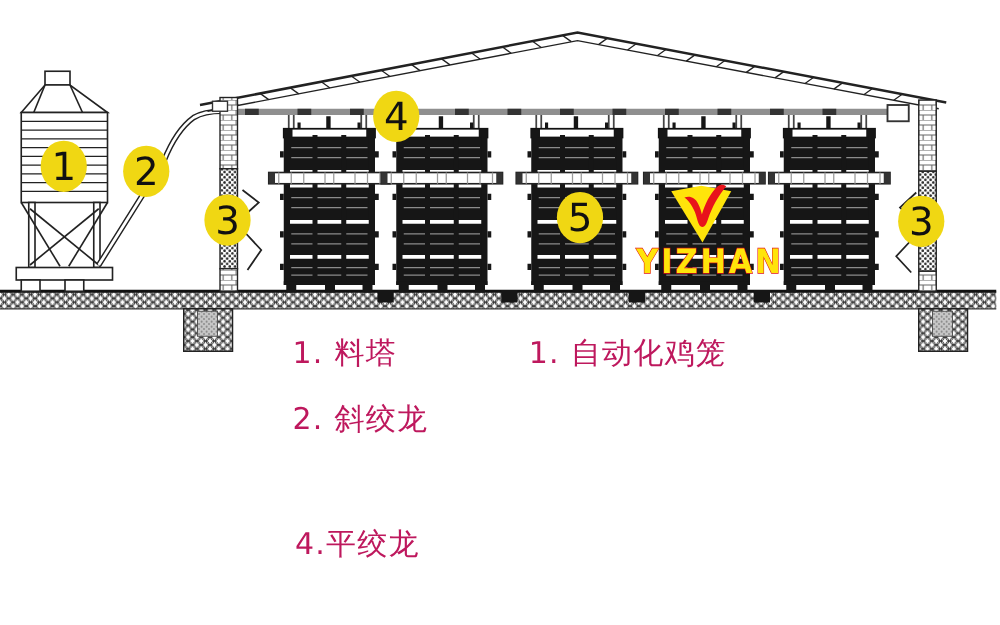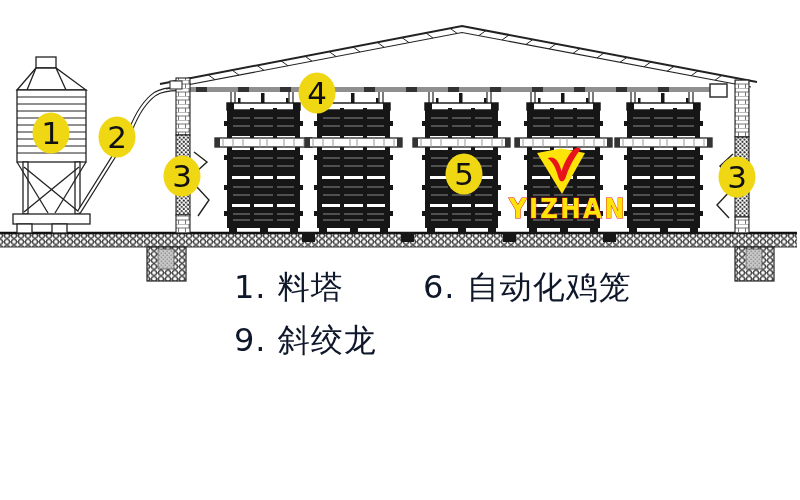--- a/index.html
+++ b/index.html
@@ -5,21 +5,21 @@
   html,body{margin:0;padding:0;background:#fff;}
   .canvas{position:relative;width:800px;height:500px;background:#ffffff;overflow:hidden;
           font-family:"DejaVu Sans",sans-serif;}
   .canvas svg{position:absolute;left:0;top:0;}
   .dk{fill:#161616;}
   .ln{stroke:#222;fill:none;}
   .marker-num{font-size:31px;fill:#111;text-anchor:middle;font-family:"DejaVu Sans",sans-serif;}
   .logo-text{stroke:#E0111A;stroke-width:1px;paint-order:stroke;font-weight:bold;
              font-family:"DejaVu Sans",sans-serif;font-size:27px;letter-spacing:2.5px;text-anchor:middle;}
   .legend{position:absolute;left:0;top:0;width:800px;height:500px;pointer-events:none;}
-  .legend-item{position:absolute;font-size:32px;color:#0f172a;letter-spacing:1px;white-space:nowrap;
+  .legend-item{position:absolute;font-size:24px;color:#be185d;letter-spacing:1px;white-space:nowrap;
                font-family:"DejaVu Sans",sans-serif;}
 </style>
 </head>
 <body>
 
 <div class="canvas">
 <svg width="800" height="500" viewBox="0 0 800 500">
   <defs>
 
     <pattern id="brick" width="14" height="8" patternUnits="userSpaceOnUse">
@@ -190,16 +190,17 @@
     <text x="464" y="185" class="marker-num">5</text>
   </g>
   <g>
     <ellipse cx="737" cy="177" rx="18.5" ry="20.5" fill="#F0D713"></ellipse>
     <text x="737" y="188" class="marker-num">3</text>
   </g>
 </svg>
 
 <div class="legend">
   <div class="legend-item" style="left:234px;top:266px">1. 料塔</div>
-  <div class="legend-item" style="left:234px;top:319px">9. 斜绞龙</div>
-  <div class="legend-item" style="left:423px;top:266px">6. 自动化鸡笼</div>
+  <div class="legend-item" style="left:234px;top:319px">2. 斜绞龙</div>
+  <div class="legend-item" style="left:236px;top:419px">4.平绞龙</div>
+  <div class="legend-item" style="left:423px;top:266px">1. 自动化鸡笼</div>
 </div>
 </div>
 
 </body></html>

